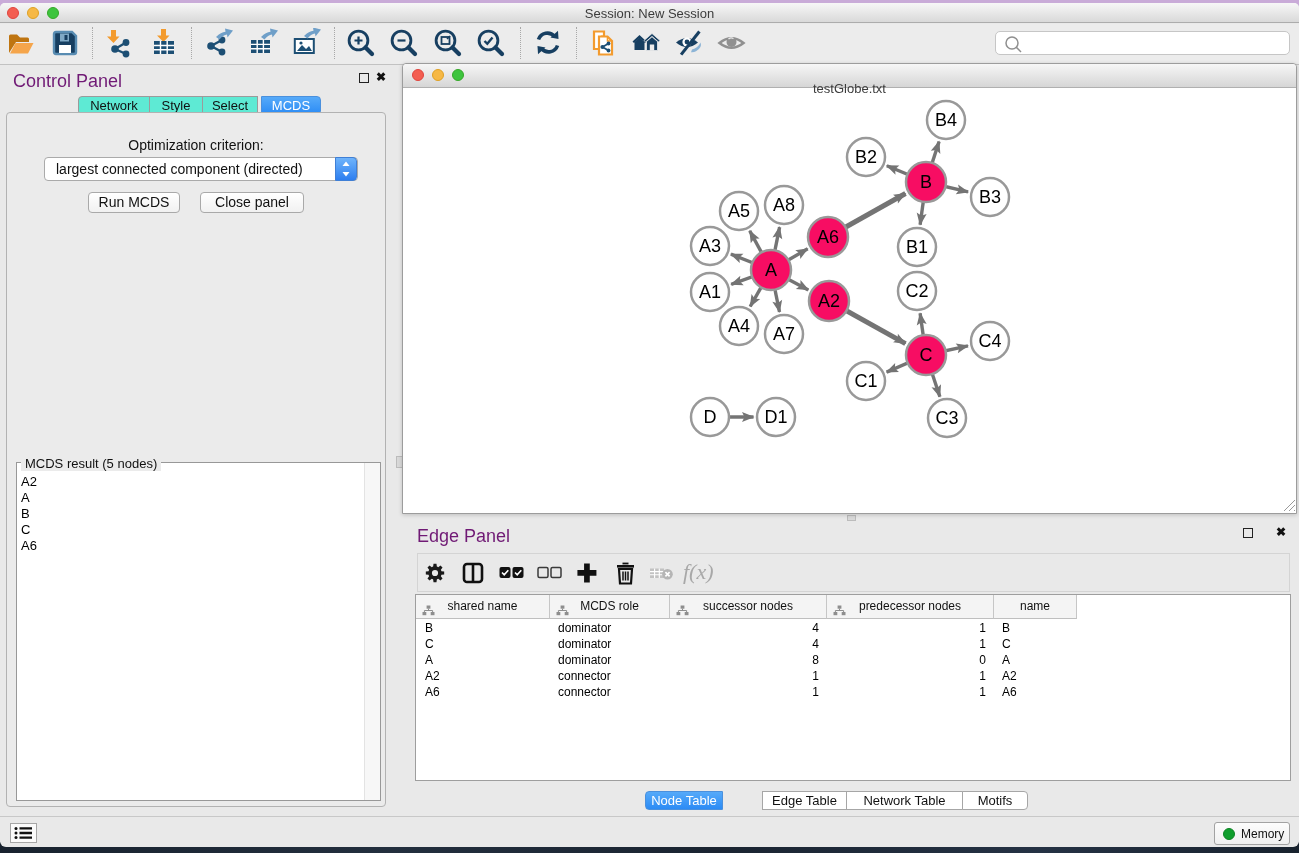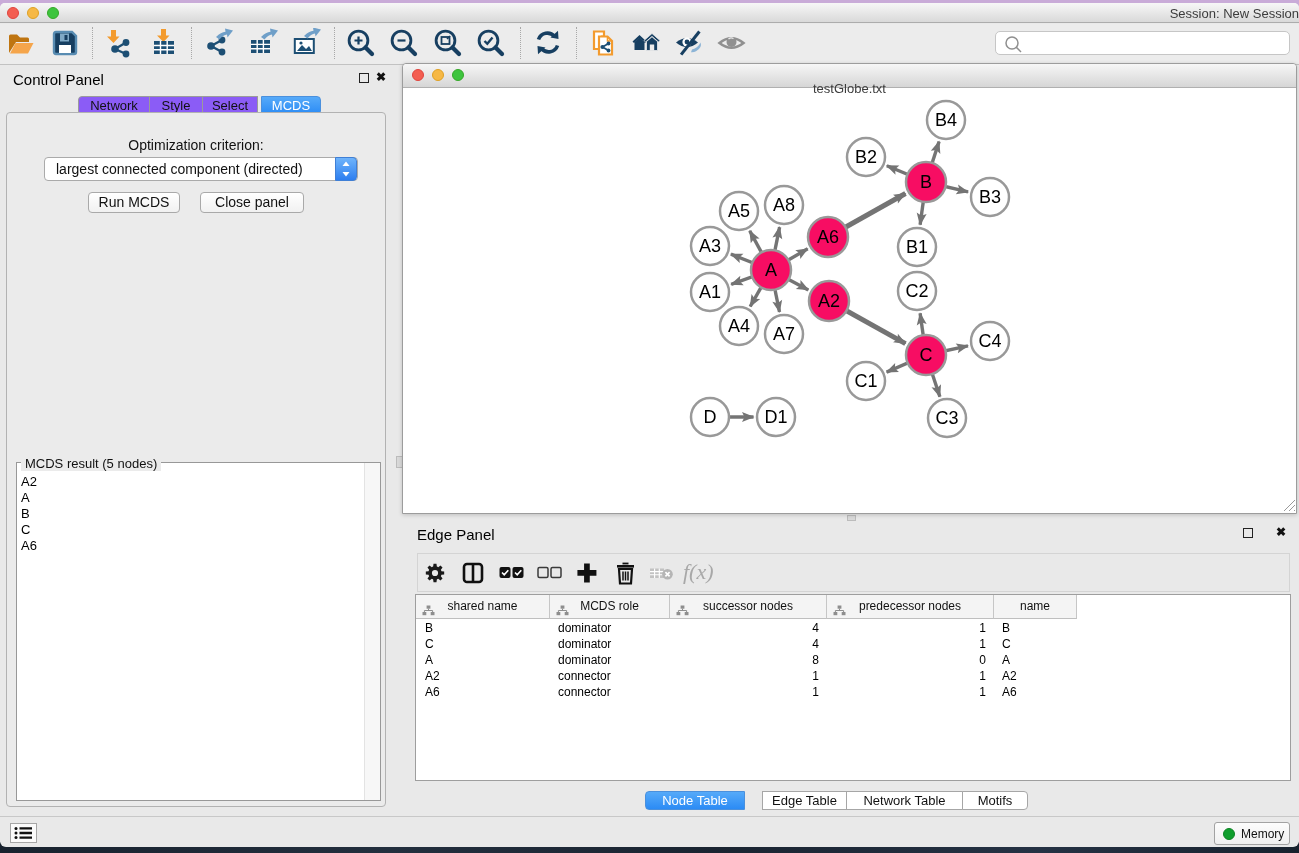--- a/index.html
+++ b/index.html
@@ -1,29 +1,29 @@
 <!DOCTYPE html>
 <html><head><meta charset="utf-8"><title>s</title><style>
 *{margin:0;padding:0;box-sizing:border-box}
 html,body{width:1299px;height:853px;overflow:hidden}
 body{position:relative;background:#c9abd8;font-family:"Liberation Sans",sans-serif;-webkit-font-smoothing:antialiased}
 .abs{position:absolute}
 #deskbot{position:absolute;left:0;top:842px;width:1299px;height:11px;background:linear-gradient(90deg,#18222e,#232f3e 30%,#1a2431 55%,#253244 80%,#18222e)}
 #app{position:absolute;left:0;top:3px;width:1299px;height:844px;background:#e9e9e9;border-radius:5px 5px 6px 6px}
 #titlebar{position:absolute;left:0;top:3px;width:1299px;height:20px;background:linear-gradient(#f7f7f7,#d9d9d9);border-bottom:1px solid #acacac;border-radius:5px 5px 0 0}
 .tl{position:absolute;width:12px;height:12px;border-radius:50%;top:7px}
-#wtitle{position:absolute;left:0;top:6px;width:1299px;text-align:right;font-size:13px;color:#3c3c3c}
+#wtitle{position:absolute;left:0;top:6px;width:1299px;text-align:center;font-size:13px;color:#3c3c3c}
 #toolbar{position:absolute;left:0;top:24px;width:1299px;height:41px;background:#ececec;border-bottom:1px solid #c2c2c2}
 .tsep{position:absolute;top:27px;height:32px;width:0;border-left:1px dotted #a8a8a8}
 #search{position:absolute;left:995px;top:31px;width:295px;height:24px;background:#fff;border:1px solid #c6c6c6;border-radius:5px}
 .icon{position:absolute;top:28px}
-.panel-title{font-size:15px;color:#000000}
+.panel-title{font-size:18px;color:#701a75}
 .sqicon{position:absolute;width:10px;height:10px;border:1.5px solid #222}
 .xicon{position:absolute;font-size:12px;font-weight:bold;color:#111}
-.tab{position:absolute;height:19px;line-height:18px;font-size:13px;text-align:center;background:#8b5cf6;border:1px solid #9b9b9b;color:#111}
+.tab{position:absolute;height:19px;line-height:18px;font-size:13px;text-align:center;background:#5eead4;border:1px solid #9b9b9b;color:#111}
 .tabsel{background:linear-gradient(#56aaf9,#2b8bf5) !important;color:#fff !important;border-color:#4a90dd !important}
 #cpanel{position:absolute;left:6px;top:112px;width:380px;height:695px;border:1px solid #b2b2b2;border-radius:4px;background:#ebebeb}
 .btn{position:absolute;height:21px;line-height:19px;font-size:14px;text-align:center;color:#111;background:linear-gradient(#ffffff,#f1f1f1);border:1px solid #a9a9a9;border-radius:4px}
 #netwin{position:absolute;left:402px;top:63px;width:895px;height:451px;background:#fff;border:1px solid #9c9c9c;border-radius:4px 4px 0 0;box-shadow:0 1px 4px rgba(0,0,0,.18)}
 #nettb{position:absolute;left:403px;top:64px;width:893px;height:24px;background:linear-gradient(#f6f6f6,#d6d6d6);border-bottom:1px solid #b0b0b0;border-radius:4px 4px 0 0}
 #ttoolbar{position:absolute;left:417px;top:553px;width:873px;height:39px;background:#e9e9e9;border:1px solid #d4d4d4}
 #ttable{position:absolute;left:415px;top:594px;width:876px;height:187px;background:#fff;border:1px solid #9e9e9e}
 .hcell{position:absolute;top:0;height:24px;background:#f4f4f4;border-right:1px solid #c6c6c6;border-bottom:1px solid #bfbfbf;font-size:12px;color:#111;text-align:center;line-height:23px}
 .trow{position:absolute;font-size:12px;color:#000;height:16px;line-height:16px}
 .btab{position:absolute;top:791px;height:19px;line-height:18px;font-size:13px;text-align:center;background:#fff;border:1px solid #a6a6a6;color:#111}
@@ -346,21 +346,21 @@
 <div class="trow" style="left:425px;top:668px">A2</div>
 <div class="trow" style="left:558px;top:668px">connector</div>
 <div class="trow" style="left:669px;top:668px;width:150px;text-align:right">1</div>
 <div class="trow" style="left:826px;top:668px;width:160px;text-align:right">1</div>
 <div class="trow" style="left:1002px;top:668px">A2</div>
 <div class="trow" style="left:425px;top:684px">A6</div>
 <div class="trow" style="left:558px;top:684px">connector</div>
 <div class="trow" style="left:669px;top:684px;width:150px;text-align:right">1</div>
 <div class="trow" style="left:826px;top:684px;width:160px;text-align:right">1</div>
 <div class="trow" style="left:1002px;top:684px">A6</div>
-<div class="btab tabsel" style="left:645px;width:100px;border-radius:4px 0 0 4px">Node Table</div>
+<div class="btab tabsel" style="left:645px;width:78px;border-radius:4px 0 0 4px">Node Table</div>
 <div class="btab" style="left:762px;width:85px">Edge Table</div>
 <div class="btab" style="left:846px;width:117px">Network Table</div>
 <div class="btab" style="left:962px;width:66px;border-radius:0 4px 4px 0">Motifs</div>
 <div id="statusline"></div>
 <div id="listbox"></div>
 <svg class="abs" style="left:14px;top:826px" width="19" height="14" viewBox="0 0 19 14">
 <circle cx="2" cy="2.4" r="1.5" fill="#111"></circle>
     <circle cx="2" cy="7" r="1.5" fill="#111"></circle>
     <circle cx="2" cy="11.6" r="1.5" fill="#111"></circle>
 <path d="M5.5,2.4 H18 M5.5,7 H18 M5.5,11.6 H18" stroke="#111" stroke-width="2.4"></path>

